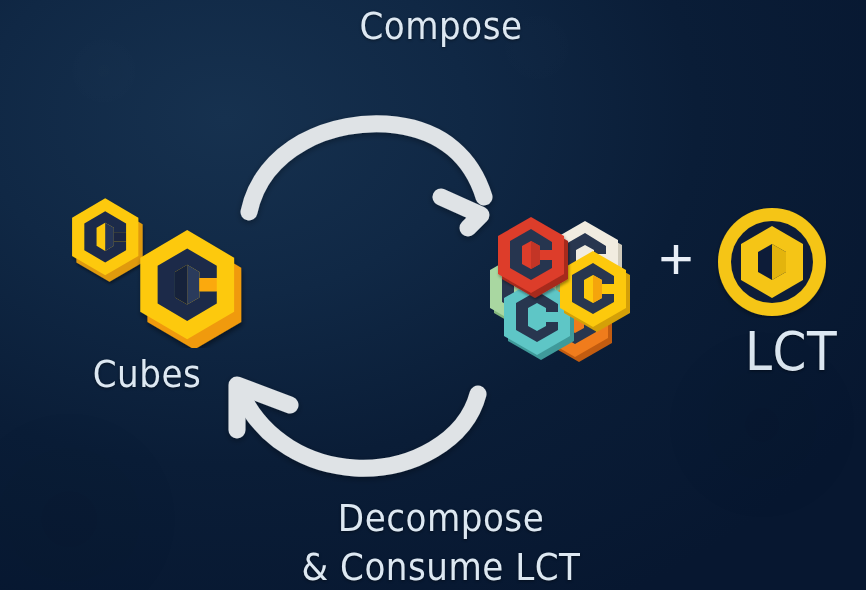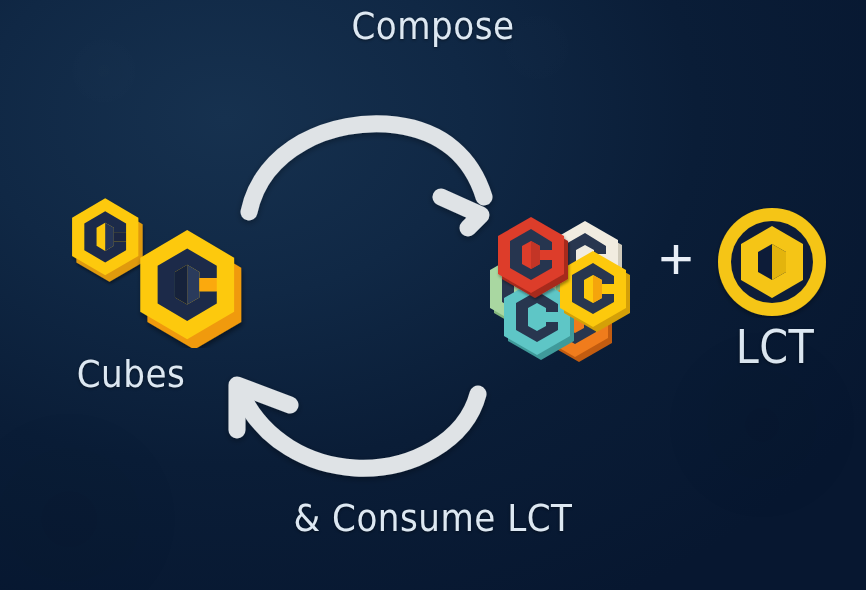--- a/index.html
+++ b/index.html
@@ -31,20 +31,21 @@
   }
 
   .label {
     position: absolute;
     color: #dde8f2;
     letter-spacing: .5px;
     white-space: nowrap;
     text-align: center;
     font-weight: 400;
     text-shadow: 0 1px 3px rgba(0,0,0,.45);
+    padding-left: 16px;
   }
 
   #caption-top {
     left: 0; right: 0; top: 2px;
     font-size: 38px;
     line-height: 1.28;
     white-space: normal;
   }
   #caption-top .l1 { display: block; }
   #caption-top .l2 { display: block; }
@@ -53,21 +54,21 @@
     left: 0; right: 0; top: 494px;
     font-size: 38px;
     line-height: 1.28;
     white-space: normal;
   }
   #caption-bottom .l1 { display: block; }
   #caption-bottom .l2 { display: block; }
 
   #cubes-label { left: 36px; top: 352px; width: 190px; font-size: 38px; }
   #nft-label   { left: 492px; top: 368px; width: 140px; font-size: 46px; }
-  #lct-label   { left: 700px; top: 320px; width: 150px; font-size: 46px; }
+  #lct-label   { left: 700px; top: 320px; width: 150px; font-size: 54px; }
 
   #plus-sign {
     position: absolute;
     left: 648px; top: 232px;
     width: 56px; height: 56px;
     color: #e8eef6;
     font-size: 60px;
     line-height: 54px;
     text-align: center;
     font-family: "Liberation Sans", sans-serif;
@@ -212,17 +213,18 @@
     </svg>
   </div>
 
   <div class="label" id="lct-label">LCT</div>
 
   <div class="label" id="caption-top">
     <span class="l1">Compose</span>
   </div>
 
   <div class="label" id="caption-bottom">
+    <span class="l1">Decompose</span>
     <span class="l2">&amp; Consume LCT</span>
   </div>
 
   <div id="noise"></div>
 </div>
 
 </body></html>

